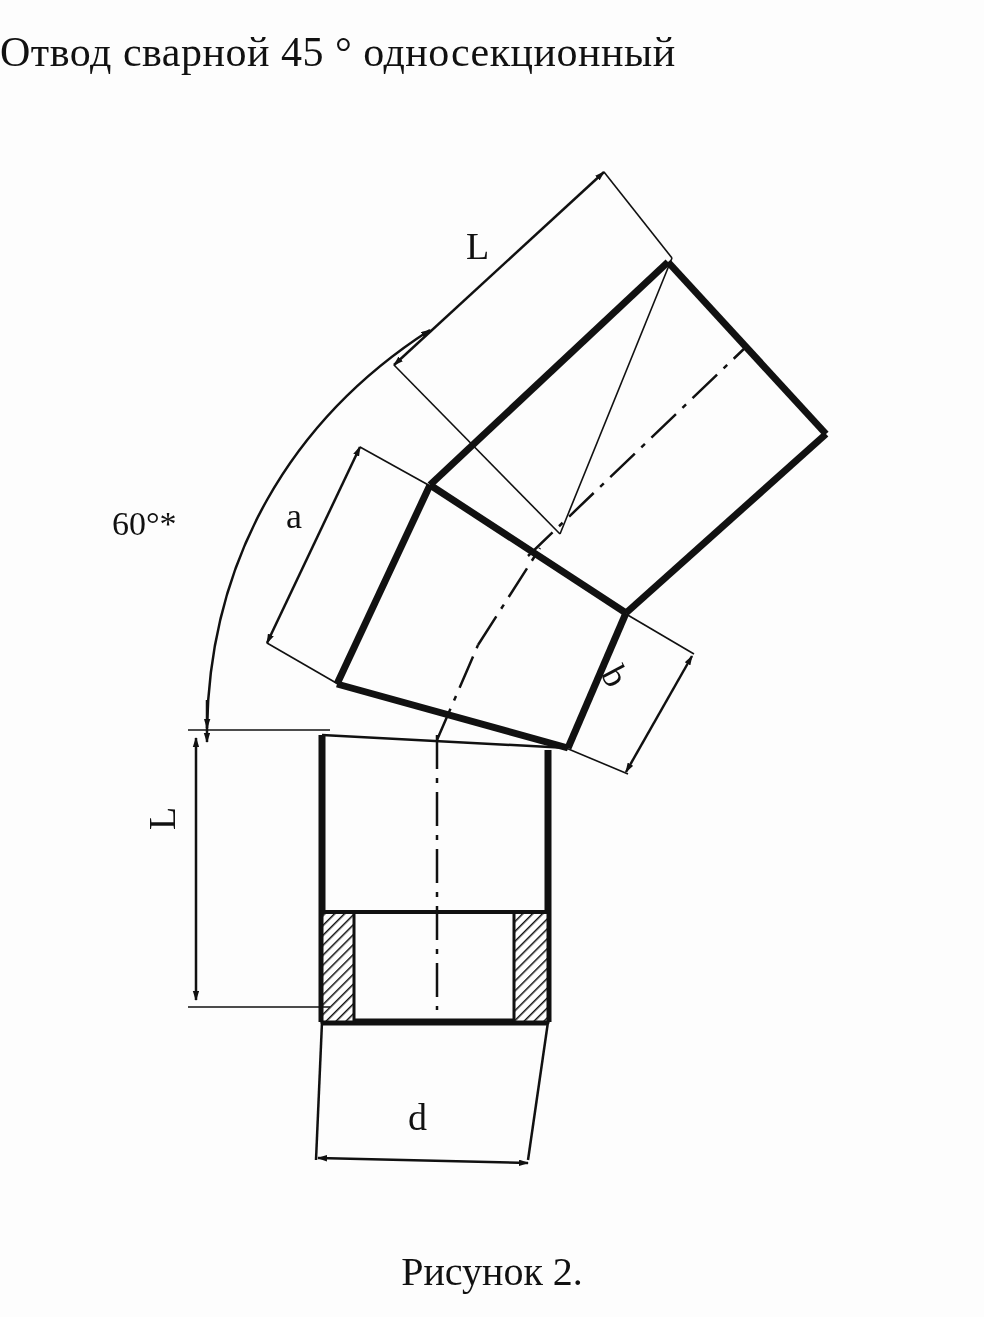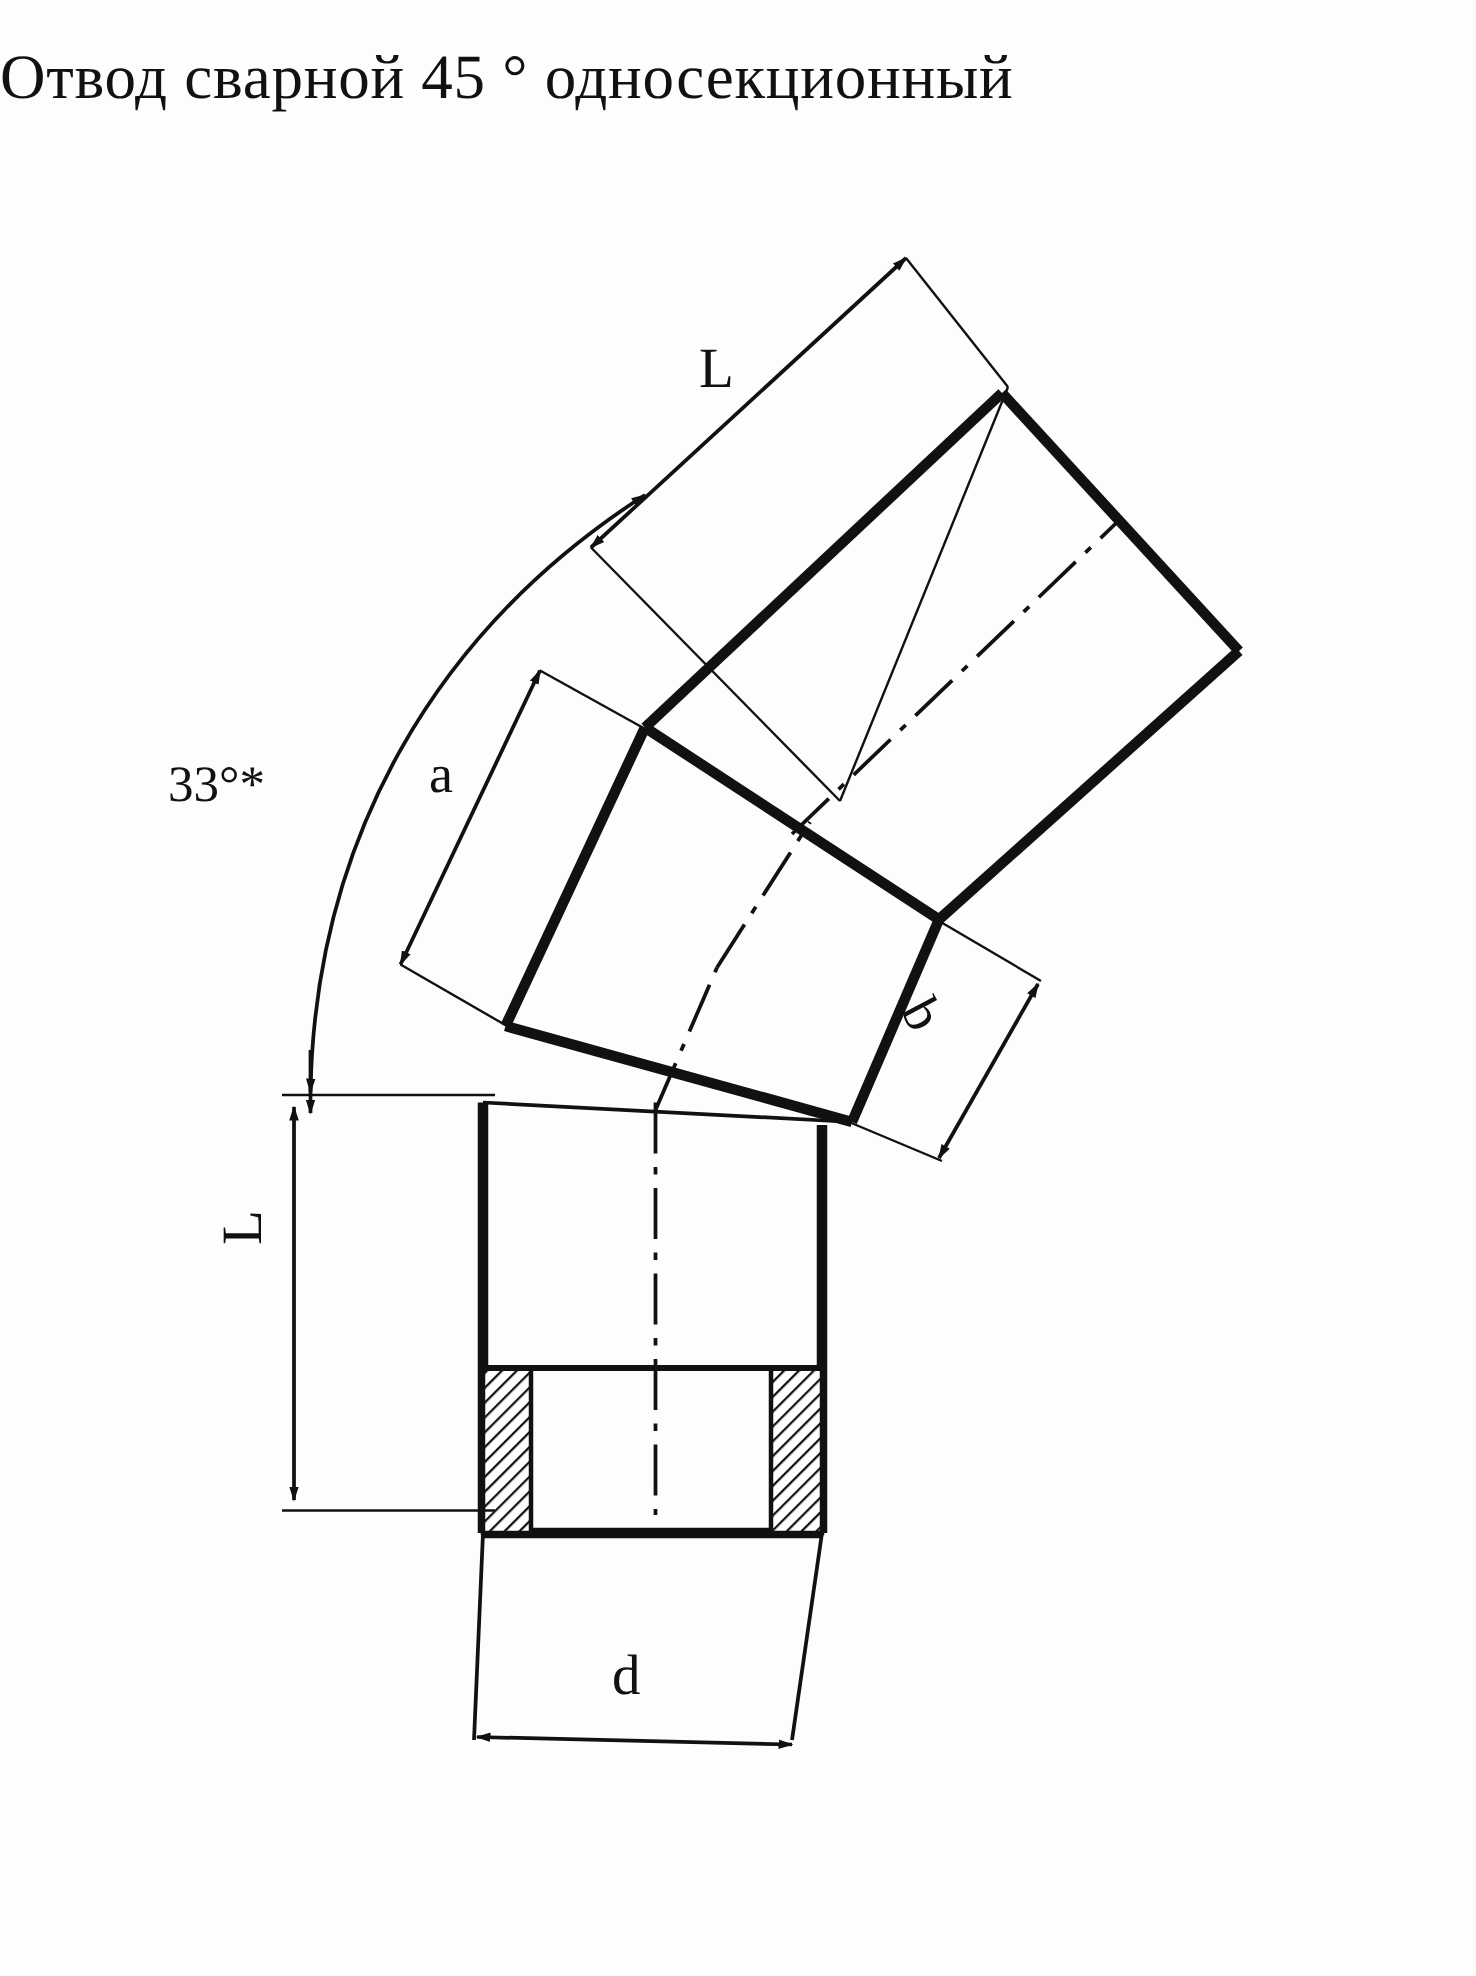--- a/index.html
+++ b/index.html
@@ -152,21 +152,22 @@
 
       <line x1="207" y1="700" x2="207" y2="742" stroke="#111111" stroke-width="2.5" marker-end="url(#arrow)"></line>
     </g>
 
     <g>
       <line x1="318" y1="1158" x2="528" y2="1163" stroke="#111111" stroke-width="2.5" marker-start="url(#arrowBack)" marker-end="url(#arrow)"></line>
     </g>
 
   </svg>
 
-  <div class="lbl lbl-angle">33°*</div>
+  <div class="lbl lbl-angle">60°*</div>
   <div class="lbl lbl-L-top">L</div>
   <div class="lbl lbl-a">a</div>
   <div class="lbl lbl-b">b</div>
   <div class="lbl lbl-L-bot">L</div>
   <div class="lbl lbl-d">d</div>
 
+  <div class="caption">Рисунок 2.</div>
 
 </div>
 
 </body></html>

